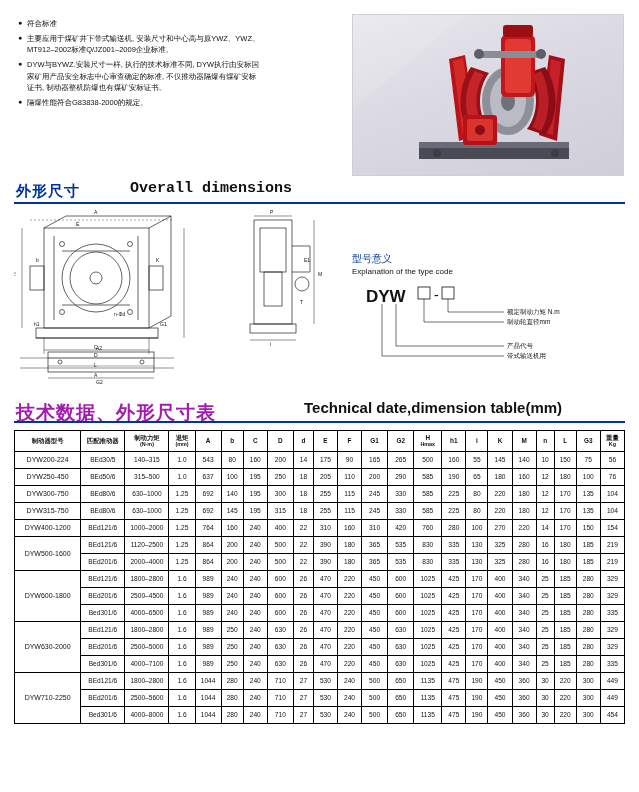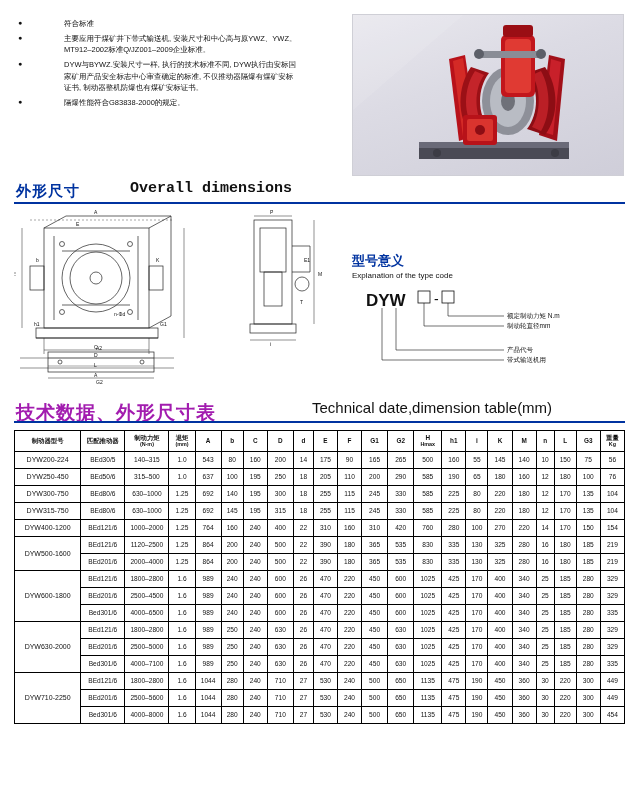--- a/index.html
+++ b/index.html
@@ -5,21 +5,21 @@
   html,body{margin:0;padding:0;}
   body{
     width:639px;height:792px;background:#ffffff;
     font-family:"Liberation Sans","DejaVu Sans",sans-serif;
     color:#111;overflow:hidden;position:relative;
   }
   .page{position:relative;width:639px;height:792px;}
 
   
   .notes{position:absolute;left:18px;top:18px;width:330px;font-size:7.5px;line-height:1.55;color:#111;}
-  .note{display:flex;margin-bottom:3px;gap:37px;}
+  .note{display:flex;margin-bottom:3px;}
   .bullet{flex:0 0 9px;font-size:7px;line-height:1.5;}
   .note-txt{flex:1;}
   .note-txt .ln{display:block;}
 
   
   .photo{position:absolute;left:352px;top:14px;width:270px;height:160px;
     background:linear-gradient(160deg,#e9e8ee 0%,#dcdbe4 40%,#cfced9 100%);
     border:1px solid #cfcfd6;overflow:hidden;}
   .brake{position:absolute;left:0;top:0;width:270px;height:160px;}
 
@@ -27,26 +27,26 @@
   .sec1-cn{position:absolute;left:16px;top:182px;font-size:15px;font-weight:bold;color:#0033a0;letter-spacing:1px;}
   .sec1-en{position:absolute;left:130px;top:180px;font-size:15px;font-weight:bold;color:#111;font-family:Liberation Mono, monospace;}
   .rule1{position:absolute;left:14px;top:202px;width:611px;height:2px;background:#0033a0;}
 
   
   .drawings{position:absolute;left:14px;top:206px;width:330px;height:180px;}
   .dwg-svg{position:absolute;left:0;top:0;}
 
   
   .typecode{position:absolute;left:352px;top:252px;width:272px;height:135px;}
-  .tc-cn{font-size:13px;font-weight:bold;color:#0033a0;}
+  .tc-cn{font-size:10px;font-weight:normal;color:#0033a0;}
   .tc-en{font-size:8px;font-weight:normal;color:#111;margin-top:1px;}
 
   
   .sec2-cn{position:absolute;left:16px;top:400px;font-size:19px;font-weight:bold;color:#a21caf;letter-spacing:1px;}
-  .sec2-en{position:absolute;left:312px;top:399px;font-size:15px;font-weight:normal;color:#111;}
+  .sec2-en{position:absolute;left:304px;top:399px;font-size:15px;font-weight:bold;color:#111;}
   .rule2{position:absolute;left:14px;top:421px;width:611px;height:2px;background:#0033a0;}
 
   
   .tbl-wrap{position:absolute;left:14px;top:430px;width:611px;}
   table.data{border-collapse:collapse;width:611px;font-size:6.6px;color:#111;table-layout:fixed;}
   table.data th,table.data td{
     border:1px solid #000;text-align:center;vertical-align:middle;
     padding:0;height:16px;line-height:1.1;font-weight:normal;
   }
   table.data thead th{font-weight:bold;font-size:6.4px;height:12px;}

